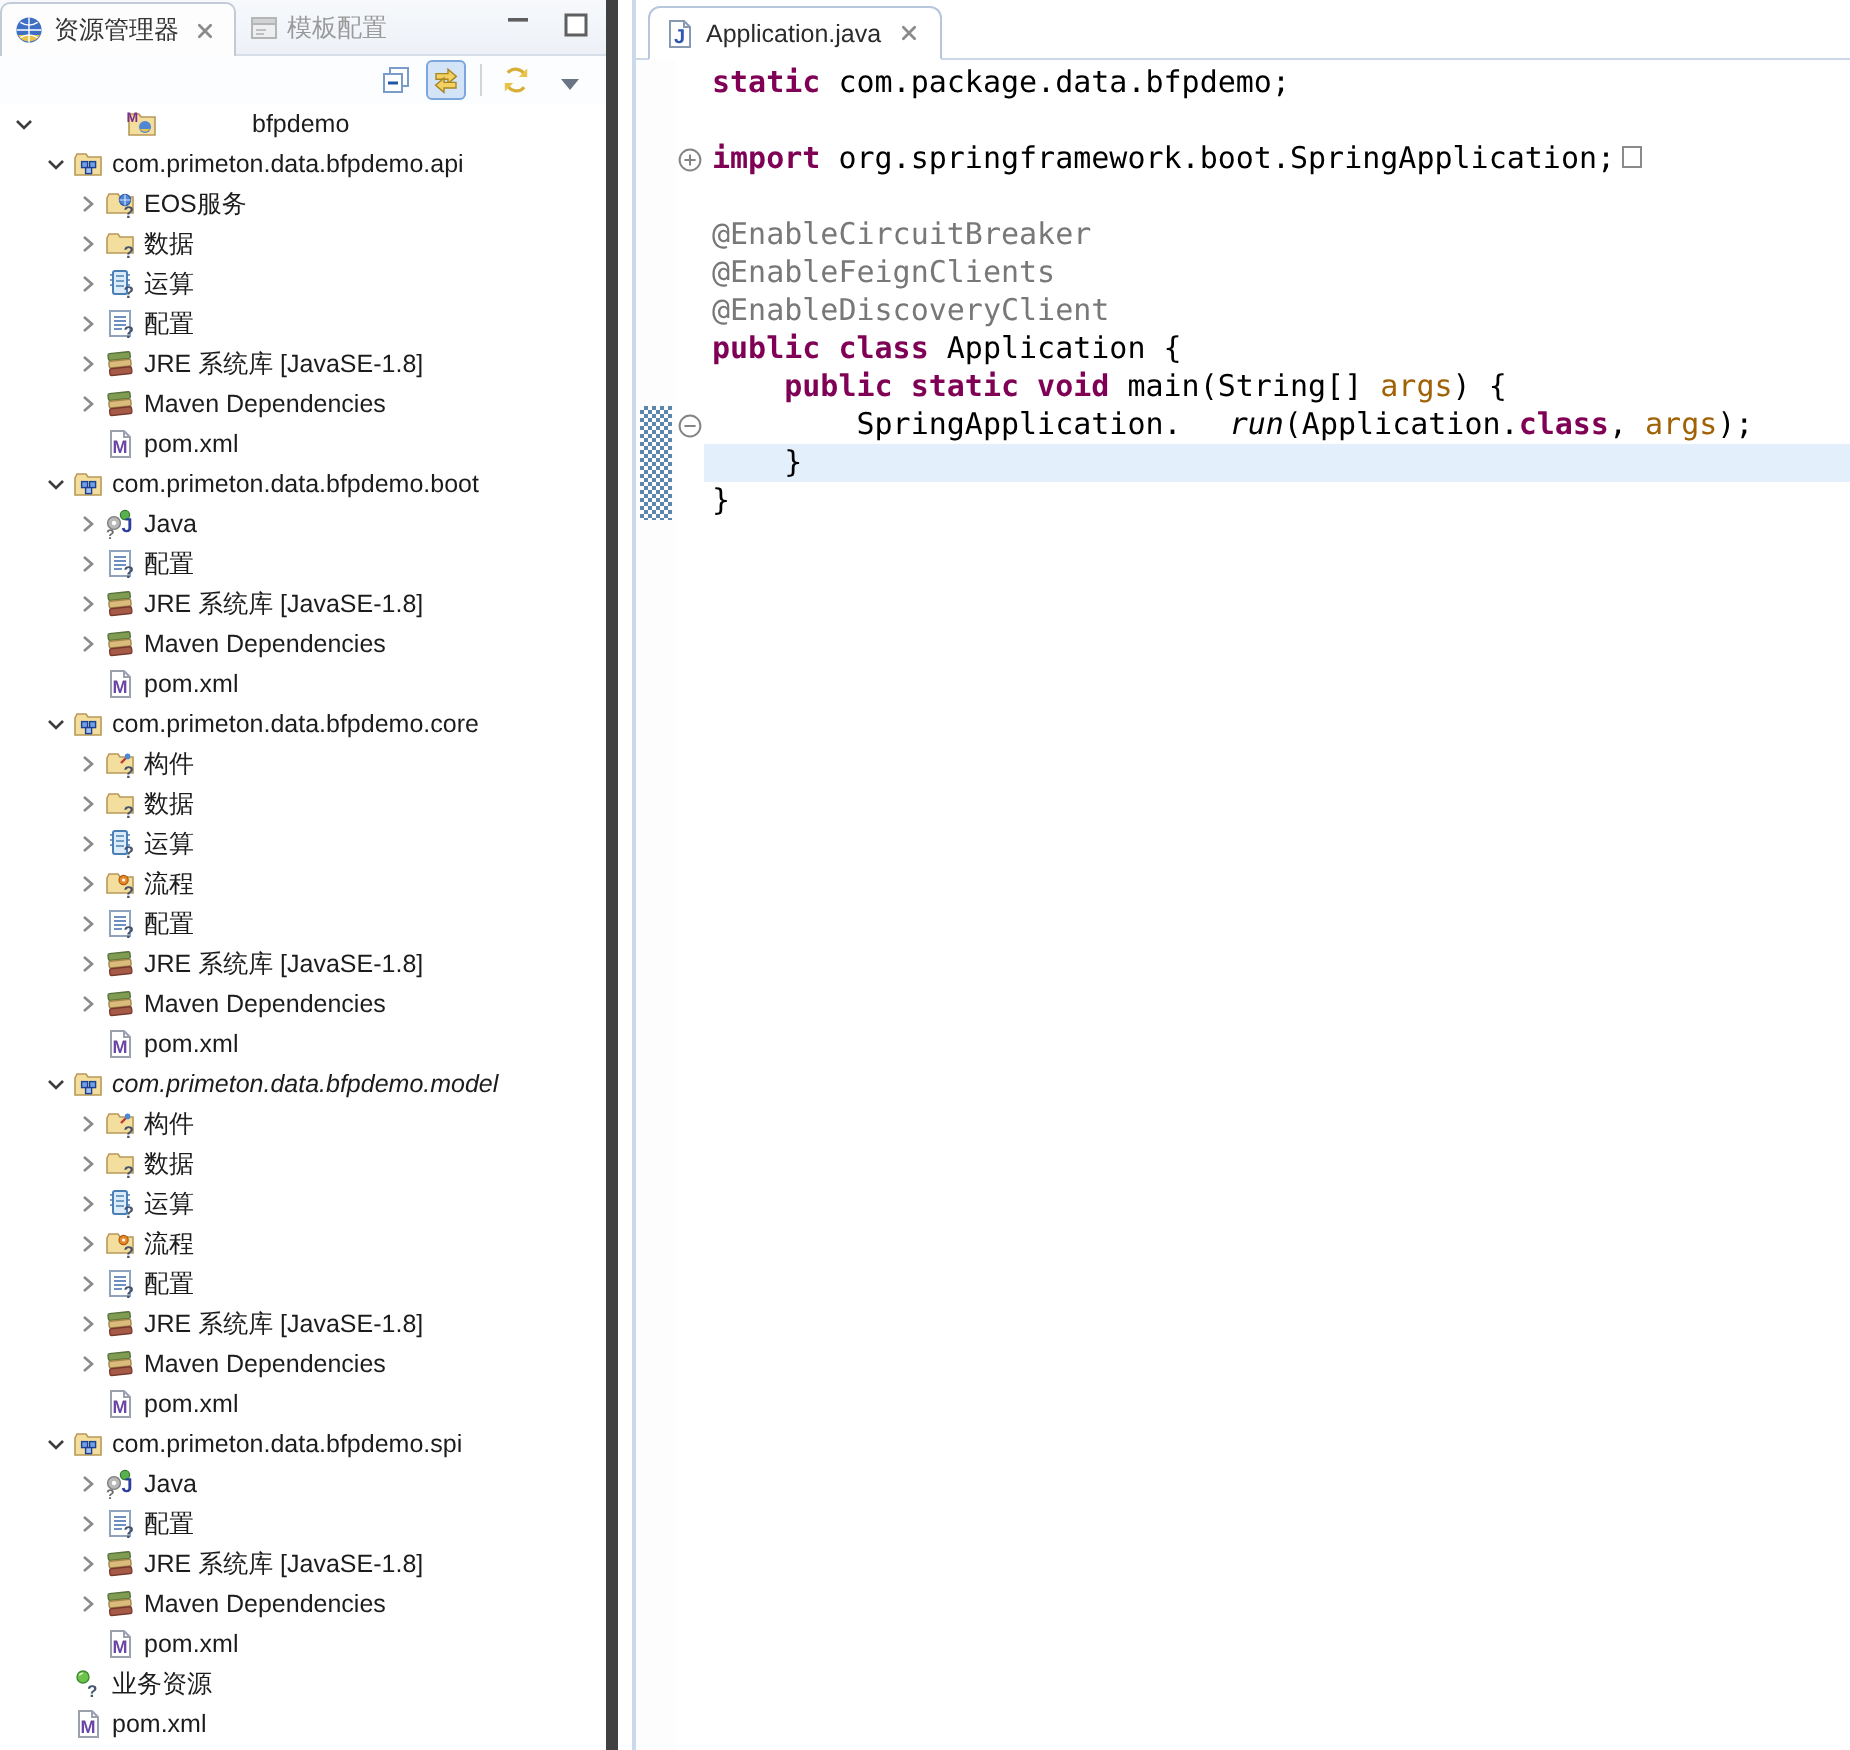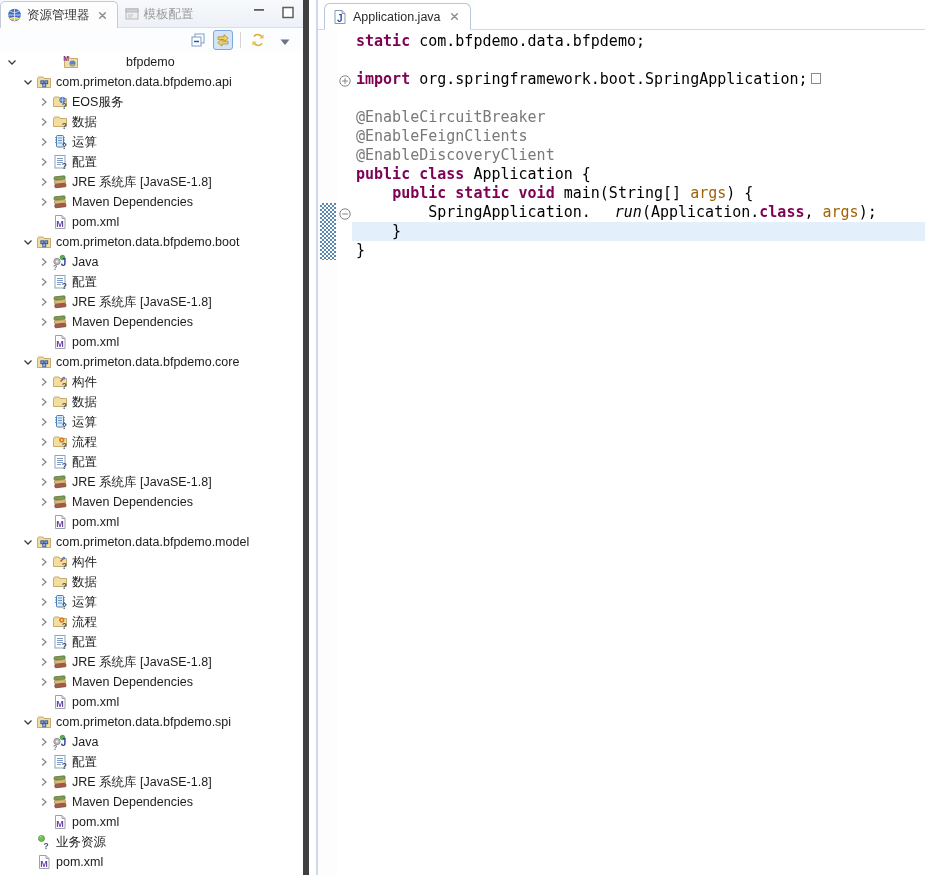--- a/index.html
+++ b/index.html
@@ -503,21 +503,21 @@
           <span class="chev"></span>
           <span class="tree-icon">
             <svg viewBox="0 0 16 16">
               <path d="M3.5 1.5 h6.5 l3 3 V14.5 H3.5 z" fill="#fff" stroke="#9aa0ad"></path>
               <path d="M10 1.5 v3 h3" fill="none" stroke="#9aa0ad"></path>
               <text x="4.3" y="12.5" font-size="9" font-weight="bold" fill="#6b46a8" font-family="sans-serif">M</text>
             </svg>
           </span>
           <span class="tree-label">pom.xml</span>
         </div>
-        <div class="tree-row" style="padding-left: 20px;">
+        <div class="tree-row" style="padding-left: 20px; font-style: italic;">
           <span class="chev">
             <svg viewBox="0 0 16 16">
               <path d="M4.5 6.5 L8 10 L11.5 6.5" fill="none" stroke="#3c3c3c" stroke-width="1.3"></path>
             </svg>
           </span>
           <span class="tree-icon">
             <svg viewBox="0 0 16 16">
               <path d="M1.5 5 l1 -2 h4.5 l1 1.5 h6.5 V13.5 H1.5 z" fill="#f4de9e" stroke="#b99859" stroke-width="0.8"></path>
               <g stroke="#1d3f8f" stroke-width="0.7">
                 <rect x="4.8" y="6.8" width="3" height="3" fill="#6f9fe8"></rect>
@@ -793,21 +793,21 @@
               <circle cx="6" cy="6" r="5.2" fill="#fff" stroke="#848484"></circle>
               <path d="M3.2 6 h5.6 M6 3.2 v5.6" stroke="#848484" stroke-width="1"></path>
             </svg></span>
           <span class="fold-icon" style="top: 176px;"><svg viewBox="0 0 12 12">
               <circle cx="6" cy="6" r="5.2" fill="#fff" stroke="#848484"></circle>
               <path d="M3.2 6 h5.6" stroke="#848484" stroke-width="1"></path>
             </svg></span>
         </div>
       <div class="current-line" style="top: 192px;"></div>
         <div class="code">
-          <div class="line"><span class="seg-k">static</span><span class="seg-p"> com.bfpdemo.data.bfpdemo;</span></div>
+          <div class="line"><span class="seg-k">static</span><span class="seg-p"> com.package.data.bfpdemo;</span></div>
           <div class="line"></div>
           <div class="line"><span class="seg-k">import</span><span class="seg-p"> org.springframework.boot.SpringApplication;</span><span class="fold-box"></span></div>
           <div class="line"></div>
           <div class="line"><span class="seg-a">@EnableCircuitBreaker</span></div>
           <div class="line"><span class="seg-a">@EnableFeignClients</span></div>
           <div class="line"><span class="seg-a">@EnableDiscoveryClient</span></div>
           <div class="line"><span class="seg-k">public class</span><span class="seg-p"> Application {</span></div>
           <div class="line"><span class="seg-p">    </span><span class="seg-k">public static void</span><span class="seg-p"> main(String[] </span><span class="seg-v">args</span><span class="seg-p">) {</span></div>
           <div class="line"><span class="seg-p">        SpringApplication.</span><span class="seg-i">run</span><span class="seg-p">(Application.</span><span class="seg-k">class</span><span class="seg-p">, </span><span class="seg-v">args</span><span class="seg-p">);</span></div>
           <div class="line"><span class="seg-p">    }</span></div>

